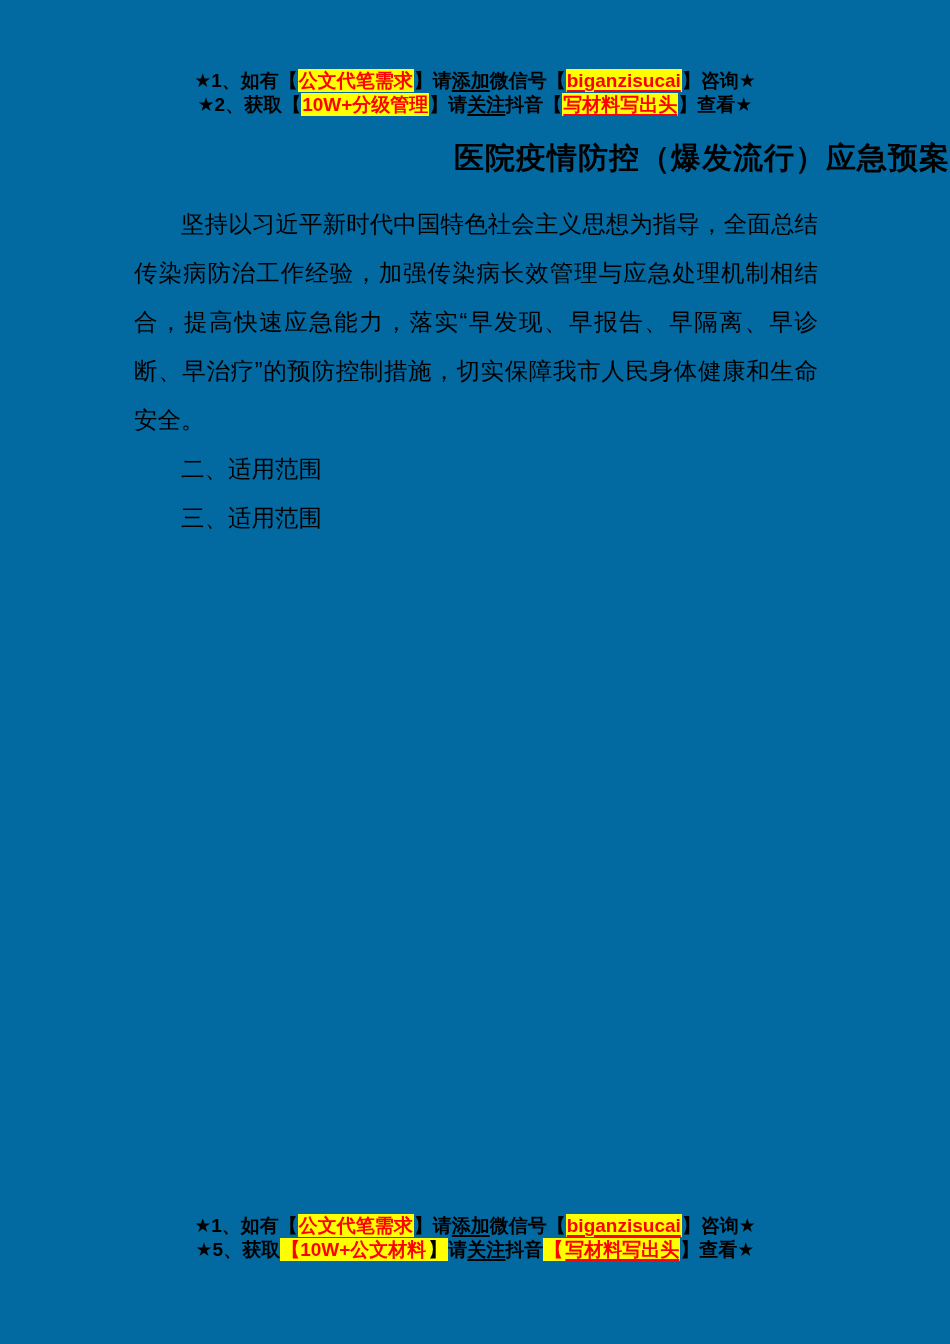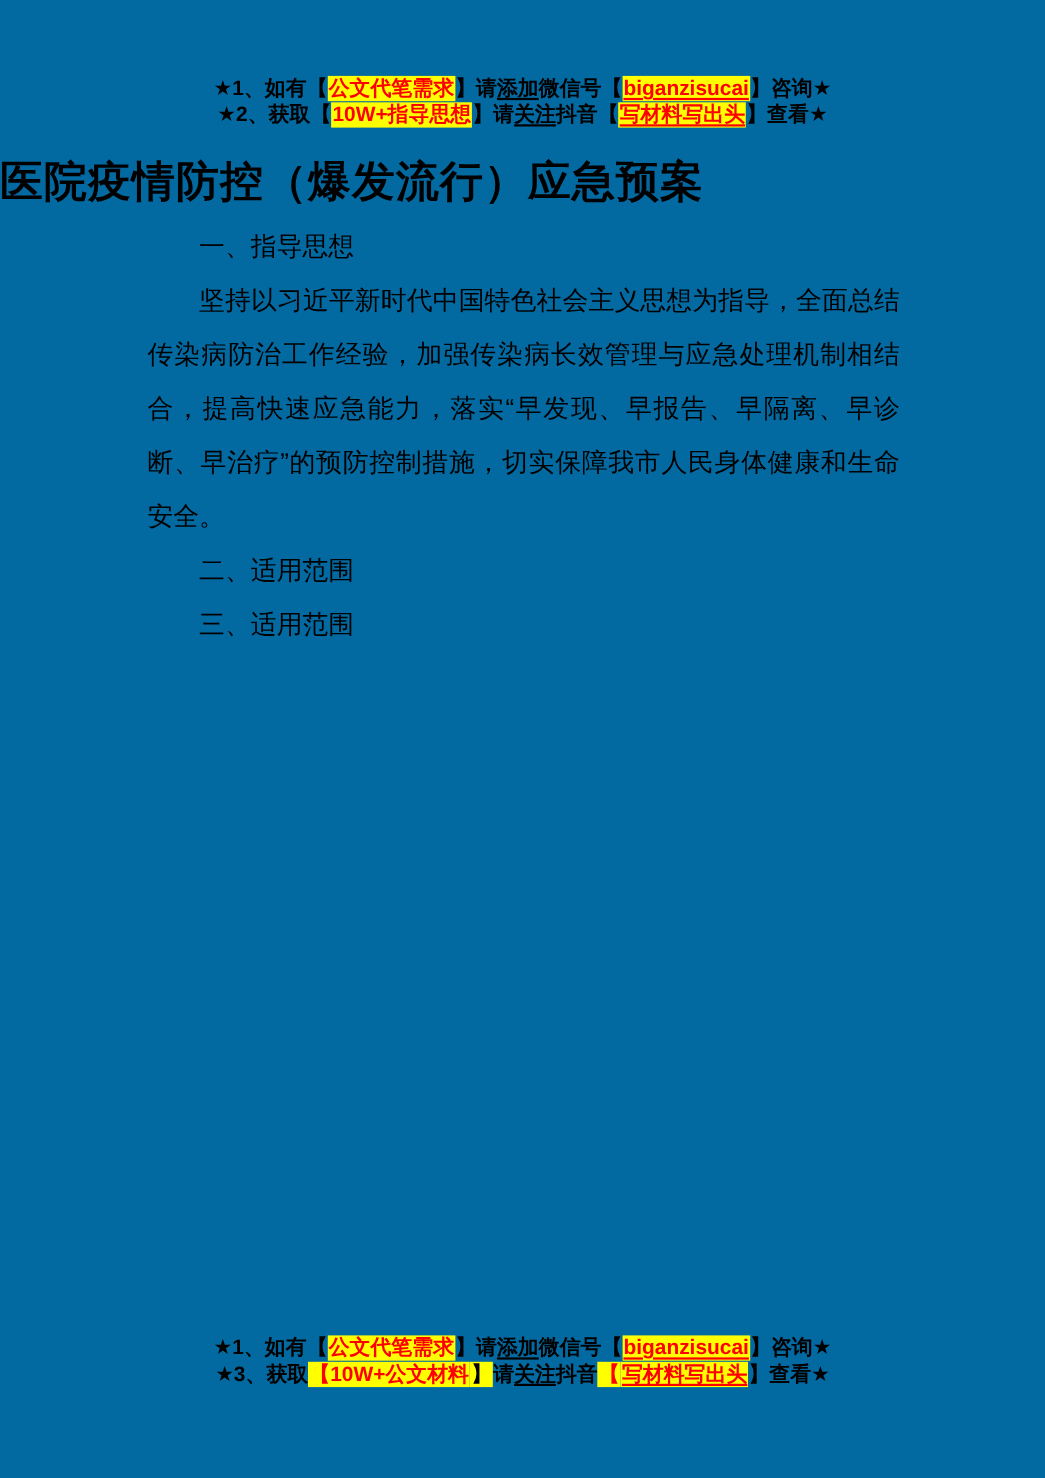--- a/index.html
+++ b/index.html
@@ -32,22 +32,22 @@
     text-decoration: underline;
     text-decoration-thickness: 2px;
     text-underline-offset: 3px;
   }
   .doc-title {
     position: absolute;
     top: 138px;
     left: 0;
     width: 100%;
     margin: 0;
-    text-align: left;
-    font-size: 39px;
+    text-align: right;
+    font-size: 30px;
     font-weight: 700;
     letter-spacing: 1px;
   }
   .doc-body {
     position: absolute;
     top: 200px;
     left: 134px;
     width: 684px;
     font-size: 23.5px;
     line-height: 49px;
@@ -58,30 +58,29 @@
   .blk.indent-2 { text-indent: 47px; }
   .blk.indent-3 { text-indent: 70px; }
 </style>
 </head>
 <body>
 
 <div class="page">
 
   <div class="banner banner-top">
     <div class="banner-line"><span class="">★1、如有【</span><span class="seg-hl seg-red">公文代笔需求</span><span class="">】请</span><span class="seg-ul">添加</span><span class="">微信号【</span><span class="seg-hl seg-red seg-ul">biganzisucai</span><span class="">】咨询★</span></div>
-    <div class="banner-line"><span class="">★2、获取【</span><span class="seg-hl seg-red">10W+指导思想</span><span class="">】请</span><span class="seg-ul">关注</span><span class="">抖音【</span><span class="seg-hl seg-red seg-ul">写材料写出头</span><span class="">】查看★</span></div>
+    <div class="banner-line"><span class="">★2、获取【</span><span class="seg-hl seg-red">10W+分级管理</span><span class="">】请</span><span class="seg-ul">关注</span><span class="">抖音【</span><span class="seg-hl seg-red seg-ul">写材料写出头</span><span class="">】查看★</span></div>
   </div>
 
   <h1 class="doc-title">医院疫情防控（爆发流行）应急预案</h1>
 
   <div class="doc-body">
-      <p class="blk indent-2">一、指导思想</p>
       <p class="blk indent-2">坚持以习近平新时代中国特色社会主义思想为指导，全面总结传染病防治工作经验，加强传染病长效管理与应急处理机制相结合，提高快速应急能力，落实“早发现、早报告、早隔离、早诊断、早治疗”的预防控制措施，切实保障我市人民身体健康和生命安全。</p>
       <p class="blk indent-2">二、适用范围</p>
       <p class="blk indent-2">三、适用范围</p>
     </div>
 
   <div class="banner banner-bottom">
     <div class="banner-line"><span class="">★1、如有【</span><span class="seg-hl seg-red">公文代笔需求</span><span class="">】请</span><span class="seg-ul">添加</span><span class="">微信号【</span><span class="seg-hl seg-red seg-ul">biganzisucai</span><span class="">】咨询★</span></div>
-    <div class="banner-line"><span class="">★3、获取</span><span class="seg-hl seg-red">【10W+公文材料</span><span class="seg-hl">】</span><span class="">请</span><span class="seg-ul">关注</span><span class="">抖音</span><span class="seg-hl seg-red">【</span><span class="seg-hl seg-red seg-ul">写材料写出头</span><span class="">】查看★</span></div>
+    <div class="banner-line"><span class="">★5、获取</span><span class="seg-hl seg-red">【10W+公文材料</span><span class="seg-hl">】</span><span class="">请</span><span class="seg-ul">关注</span><span class="">抖音</span><span class="seg-hl seg-red">【</span><span class="seg-hl seg-red seg-ul">写材料写出头</span><span class="">】查看★</span></div>
   </div>
 
 </div>
 
 </body></html>

